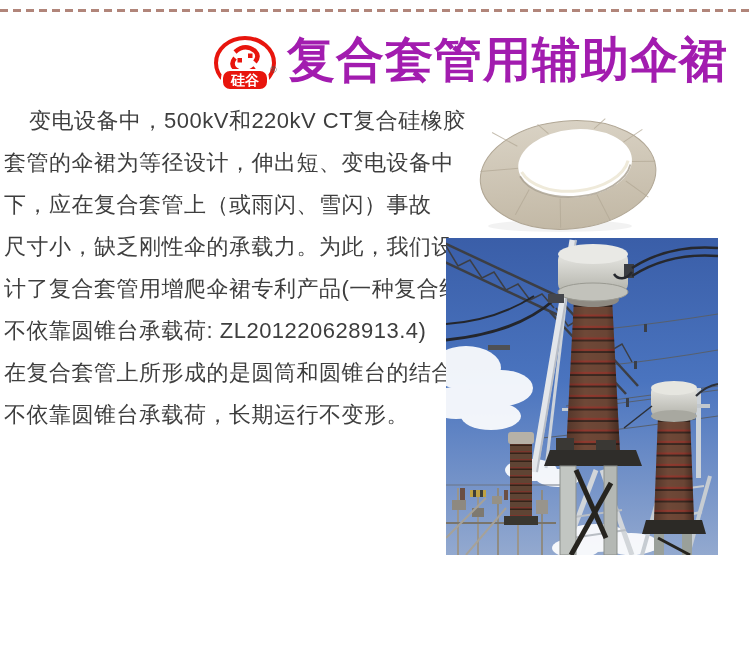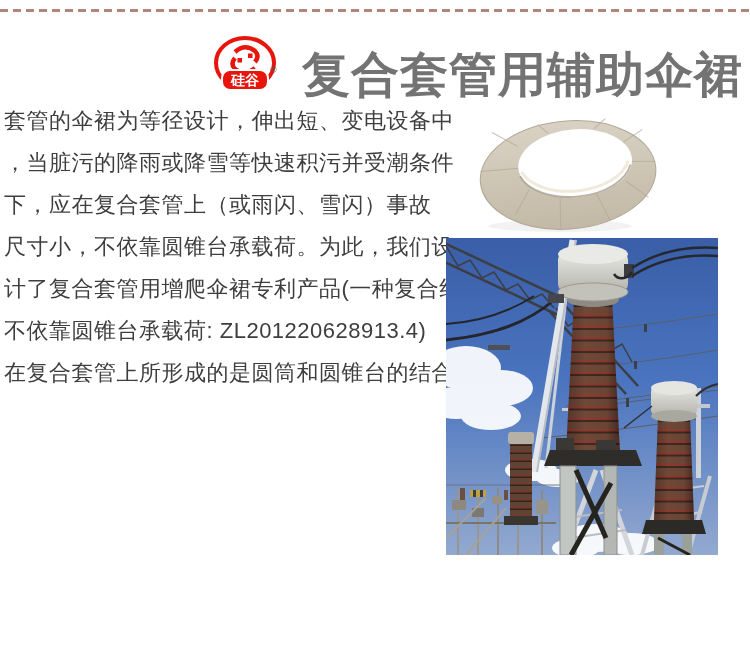--- a/index.html
+++ b/index.html
@@ -6,22 +6,22 @@
   body{
     width:750px;height:654px;background:#ffffff;position:relative;overflow:hidden;
     font-family:"Liberation Sans","DejaVu Sans",sans-serif;
   }
   .top-dash{
     position:absolute;left:0;top:9px;width:750px;height:3px;
     background:repeating-linear-gradient(90deg,#b1857a 0 8px,rgba(255,255,255,0) 8px 13px);
   }
   .logo{position:absolute;left:212px;top:36px;width:74px;height:60px;}
   h1.title{
-    position:absolute;left:286px;top:33px;margin:16px;
-    font-size:48px;font-weight:700;color:#737373;letter-spacing:1px;line-height:1.1;
+    position:absolute;left:286px;top:33px;margin:1px;
+    font-size:48px;font-weight:700;color:#a21caf;letter-spacing:1px;line-height:1.1;
     white-space:nowrap;
   }
   .article{position:absolute;left:4px;top:100px;width:470px;}
   .article .ln{
     height:42px;display:flex;align-items:center;
     font-size:22px;color:#3e3e3e;white-space:nowrap;letter-spacing:0.5px;
   }
   .article .ln.indent{padding-left:25px;}
   figure{margin:0;padding:0;}
   .fig-ring{position:absolute;left:460px;top:112px;width:220px;height:122px;}
@@ -43,27 +43,28 @@
       <rect x="36" y="17.5" width="4.5" height="4.5" fill="#e8150d"></rect>
       <rect x="10" y="34" width="46" height="20" rx="8" fill="#e8150d" stroke="#ffffff" stroke-width="2"></rect>
       <text x="33" y="49" text-anchor="middle" font-size="14" font-weight="bold" fill="#ffffff">硅谷</text>
       <text x="58" y="37" font-size="9" fill="#555">®</text>
     </svg>
   </div>
   <h1 class="title">复合套管用辅助伞裙</h1>
 </header>
 
 <div class="article">
+  <div class="ln indent">变电设备中，500kV和220kV CT复合硅橡胶</div>
   <div class="ln">套管的伞裙为等径设计，伸出短、变电设备中</div>
-  <div class="ln">，当脏污的降雨或降雪等快速积污并受潮条件</div>
   <div class="ln">下，应在复合套管上（或雨闪、雪闪）事故</div>
-  <div class="ln">尺寸小，不依靠圆锥台承载荷。为此，我们设</div>
+  <div class="ln">尺寸小，缺乏刚性伞的承载力。为此，我们设</div>
   <div class="ln">计了复合套管用增爬伞裙专利产品(一种复合绝</div>
   <div class="ln">不依靠圆锥台承载荷: ZL201220628913.4)</div>
   <div class="ln">在复合套管上所形成的是圆筒和圆锥台的结合体</div>
+  <div class="ln">不依靠圆锥台承载荷，长期运行不变形。</div>
 </div>
 
 <figure class="fig-ring">
   <svg width="220" height="122" viewBox="0 0 220 122">
     <defs>
       <linearGradient id="ringGrad" x1="0" y1="0" x2="0" y2="1">
         <stop offset="0" stop-color="#d9d2c4"></stop>
         <stop offset="1" stop-color="#c2b8a5"></stop>
       </linearGradient>
     </defs>

